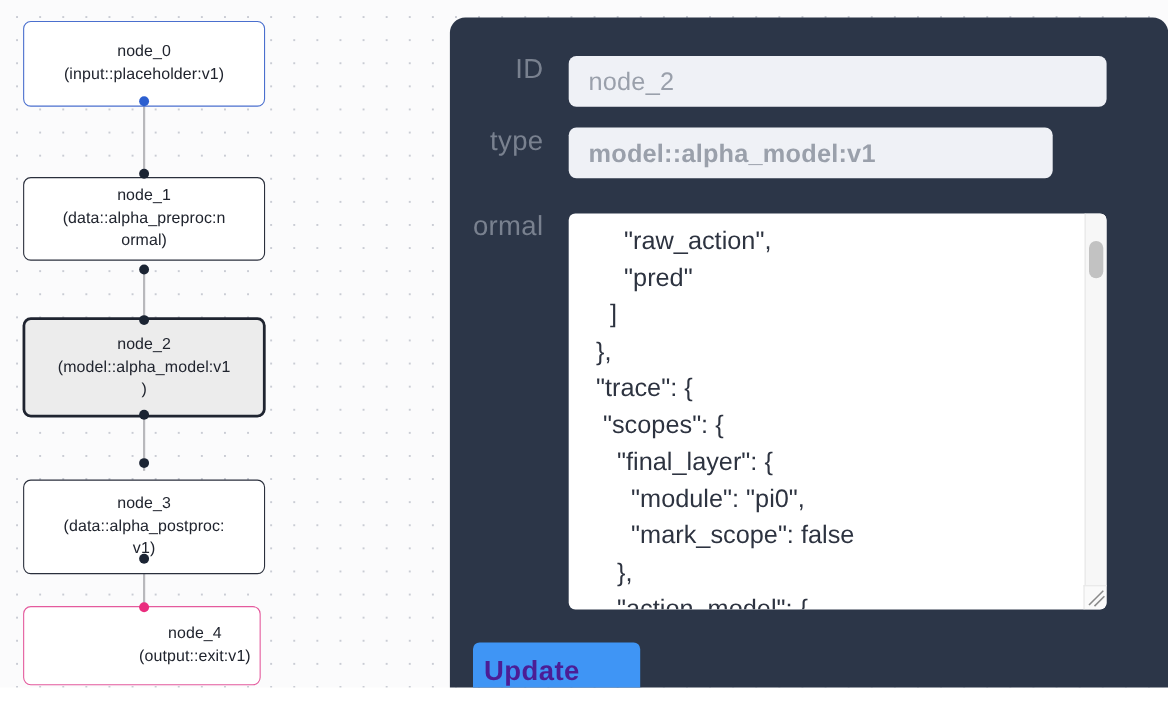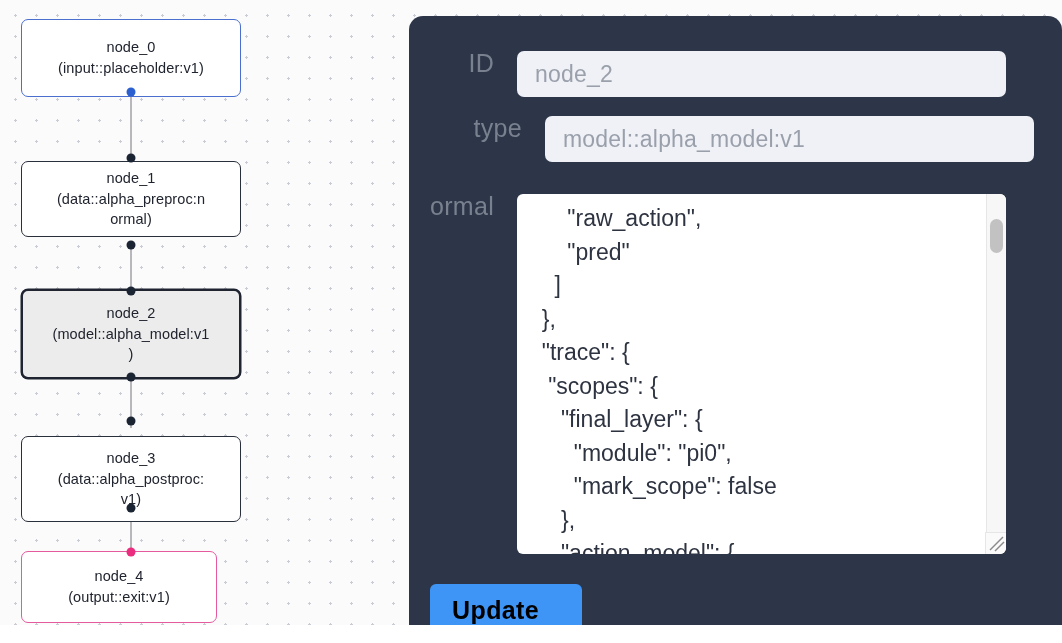--- a/index.html
+++ b/index.html
@@ -134,22 +134,22 @@
     border-radius: 7px;
     color: #9aa0ab;
     font-size: 23px;
     font-family: "Liberation Sans", sans-serif;
     padding: 0 18px;
     outline: none;
     letter-spacing: 0.2px;
   }
   #row-id { left: 0; top: 35px; }
   #input-id { width: 489px; height: 46px; line-height: 46px; }
-  #row-type { left: 0; top: 100px; margin-left: 28px; }
-  #input-type { width: 489px; height: 46px; line-height: 46px; }
+  #row-type { left: 0; top: 100px; }
+  #input-type { width: 440px; height: 46px; line-height: 46px; font-weight: bold; }
   #row-config { left: 0; top: 178px; }
 
   .ta-wrap {
     position: relative;
     width: 489px;
     height: 360px;
     background: #ffffff;
     border-radius: 6px;
     overflow: hidden;
     box-sizing: border-box;
@@ -206,27 +206,27 @@
 
   #update-button {
     position: absolute;
     left: 21px;
     top: 568px;
     width: 152px;
     height: 52px;
     background: #3f95f5;
     border: none;
     border-radius: 6px 6px 0 0;
-    color: #000000;
+    color: #4c1d95;
     font-family: "Liberation Sans", sans-serif;
     font-size: 25px;
     font-weight: bold;
     letter-spacing: 0.4px;
     text-align: left;
-    padding-left: 22px;
+    padding-left: 10px;
     cursor: pointer;
   }
 </style>
 </head>
 <body>
 
 <div id="screen">
 
   <div id="graph-canvas">
 
@@ -258,21 +258,21 @@
     <div class="handle" style="left:131px; top:377px;"></div>
 
     <div class="node" style="left:21px; top:424px; width:220px; height:86px;margin-top:12px;">
       <span class="node-label">node_3
 (data::alpha_postproc:
 v1)</span>
     </div>
     <div class="handle" style="left:131px; top:421px;"></div>
     <div class="handle" style="left:131px; top:508px;"></div>
 
-    <div class="node is-output" style="left:21px; top:551px; width:196px; height:72px;">
+    <div class="node is-output" style="left:21px; top:551px; width:216px; height:72px;justify-content:flex-end;">
       <span class="node-label">node_4
 (output::exit:v1)</span>
     </div>
     <div class="handle pink" style="left:131px; top:552px;"></div>
   </div>
 
 
   <div id="config-panel">
 
     <div class="form-row" id="row-id">

